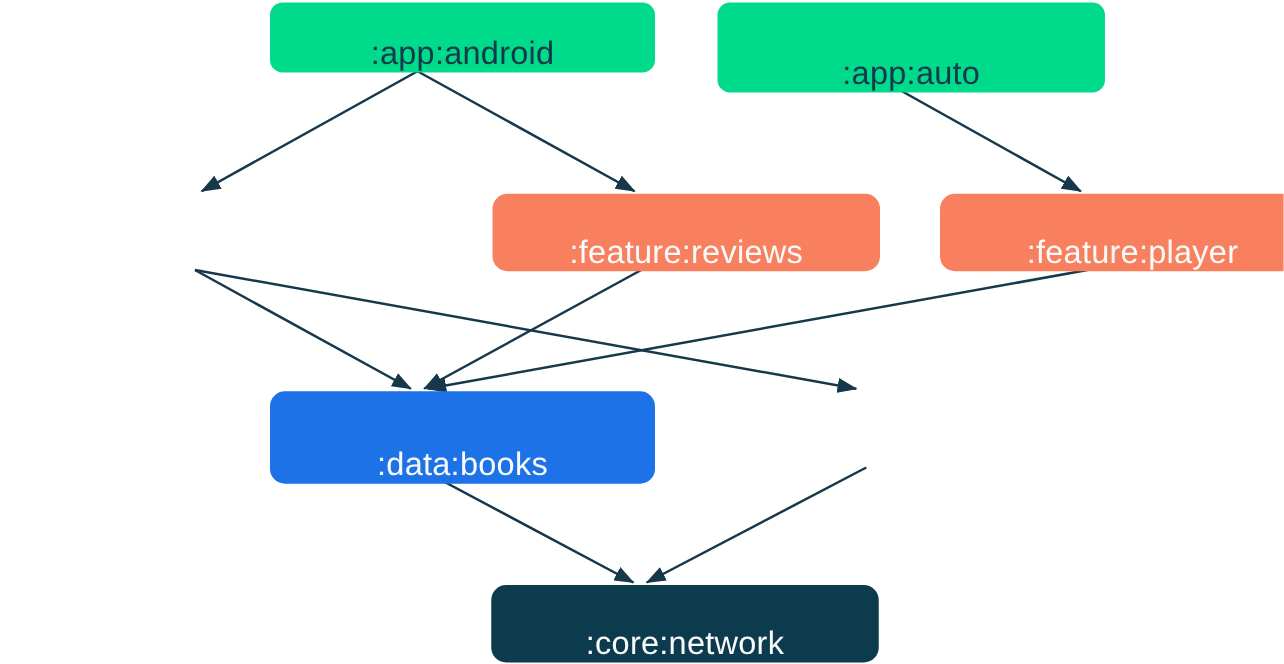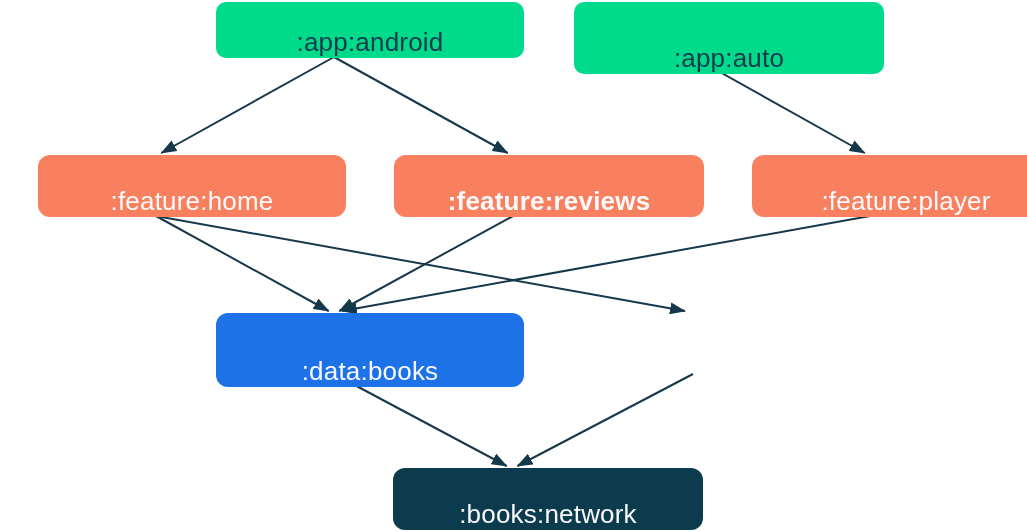--- a/index.html
+++ b/index.html
@@ -34,21 +34,21 @@
     margin-left: 36px;
   }
   .node.app     { background: var(--c-app, #00DB8B);  color: var(--t-dark, #16384B); border-radius: 10px; }
   .node.feature { background: var(--c-feature, #F9805E); color: var(--t-light, #F7F9FA); }
   .node.data    { background: var(--c-data, #1E72E8); color: var(--t-light, #F7F9FA); }
   .node.core    { background: var(--c-core, #0D3B4E); color: var(--t-light, #F4F8F9); }
 
   .node[data-id="app-android"]     { left: 180px; top: 2px;   width: 308px; height: 56px; }
   .node[data-id="app-auto"]        { left: 538px; top: 2px;   width: 310px; height: 72px; }
   .node[data-id="feature-home"]    { left: 2px;   top: 155px; width: 308px; height: 62px; }
-  .node[data-id="feature-reviews"] { left: 358px; top: 155px; width: 310px; height: 62px; font-weight: bold; }
+  .node[data-id="feature-reviews"] { left: 358px; top: 155px; width: 310px; height: 62px; }
   .node[data-id="feature-player"]  { left: 716px; top: 155px; width: 308px; height: 62px; }
   .node[data-id="data-books"]      { left: 180px; top: 313px; width: 308px; height: 74px; }
   .node[data-id="data-reviews"]    { left: 538px; top: 313px; width: 310px; height: 62px; }
   .node[data-id="core-network"]    { left: 357px; top: 468px; width: 310px; height: 62px; }
 </style>
 </head>
 <body>
 
 <div id="stage" style="--bg: #FFFFFF; --c-app: #00DB8B; --c-feature: #F9805E; --c-data: #1E72E8; --c-core: #0D3B4E; --t-dark: #16384B; --t-light: #F7F9FA;">
 
@@ -72,34 +72,31 @@
   </svg>
 
   <div class="node app" data-id="app-android">
     <span>:app:android</span>
   </div>
 
   <div class="node app" data-id="app-auto">
     <span>:app:auto</span>
   </div>
 
-  <div class="node feature" data-id="feature-home">
-    <span>:feature:home</span>
-  </div>
 
   <div class="node feature" data-id="feature-reviews">
     <span>:feature:reviews</span>
   </div>
 
   <div class="node feature" data-id="feature-player">
     <span>:feature:player</span>
   </div>
 
   <div class="node data" data-id="data-books">
     <span>:data:books</span>
   </div>
 
 
   <div class="node core" data-id="core-network">
-    <span>:books:network</span>
+    <span>:core:network</span>
   </div>
 
 </div>
 
 </body></html>

